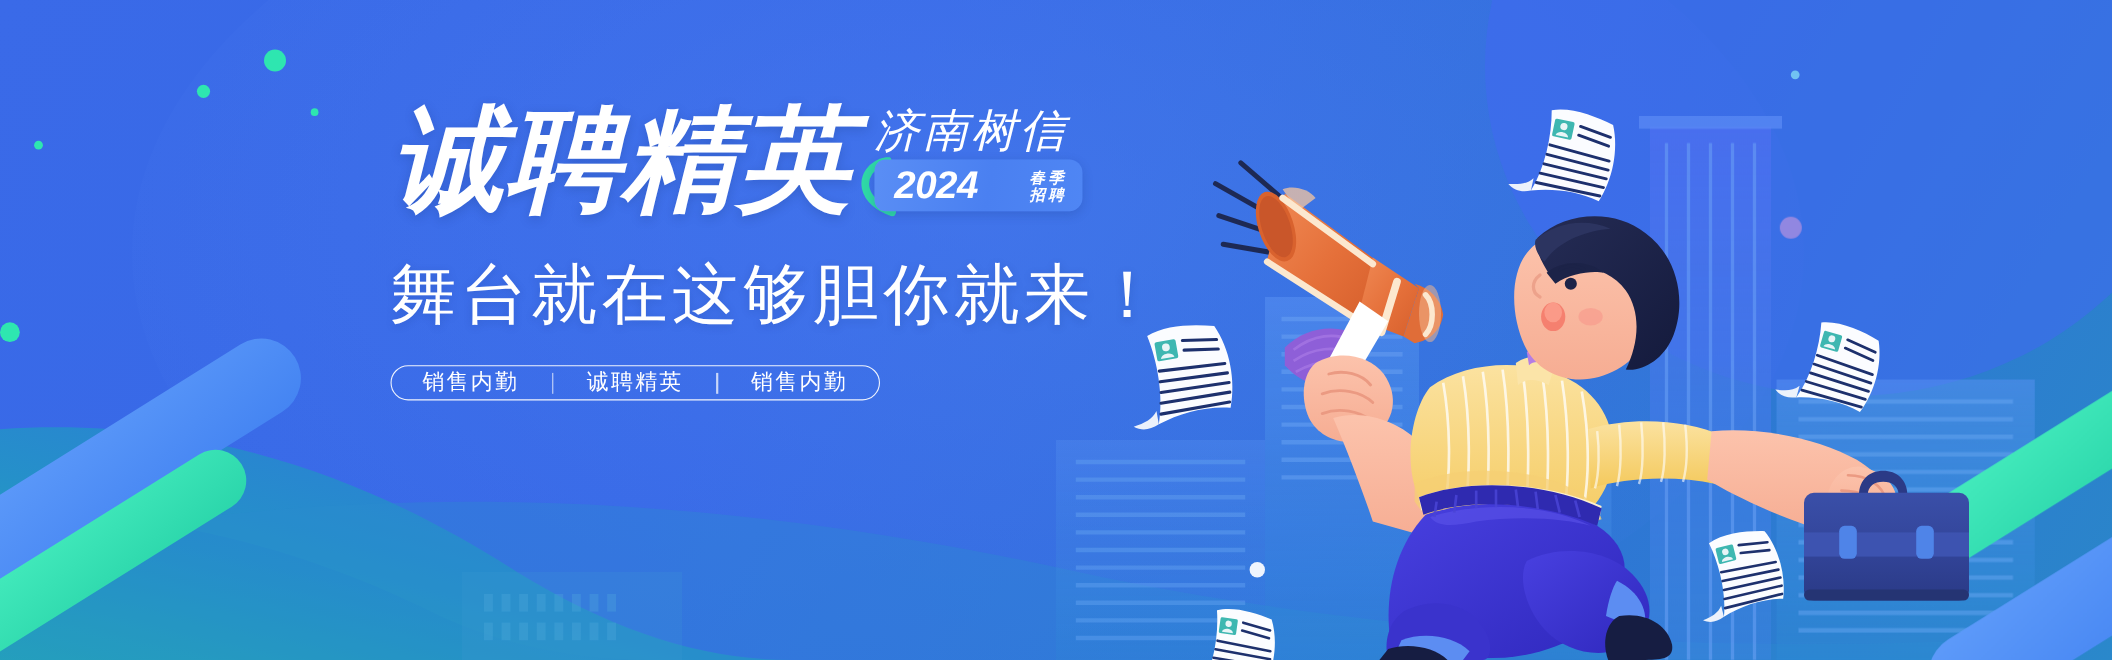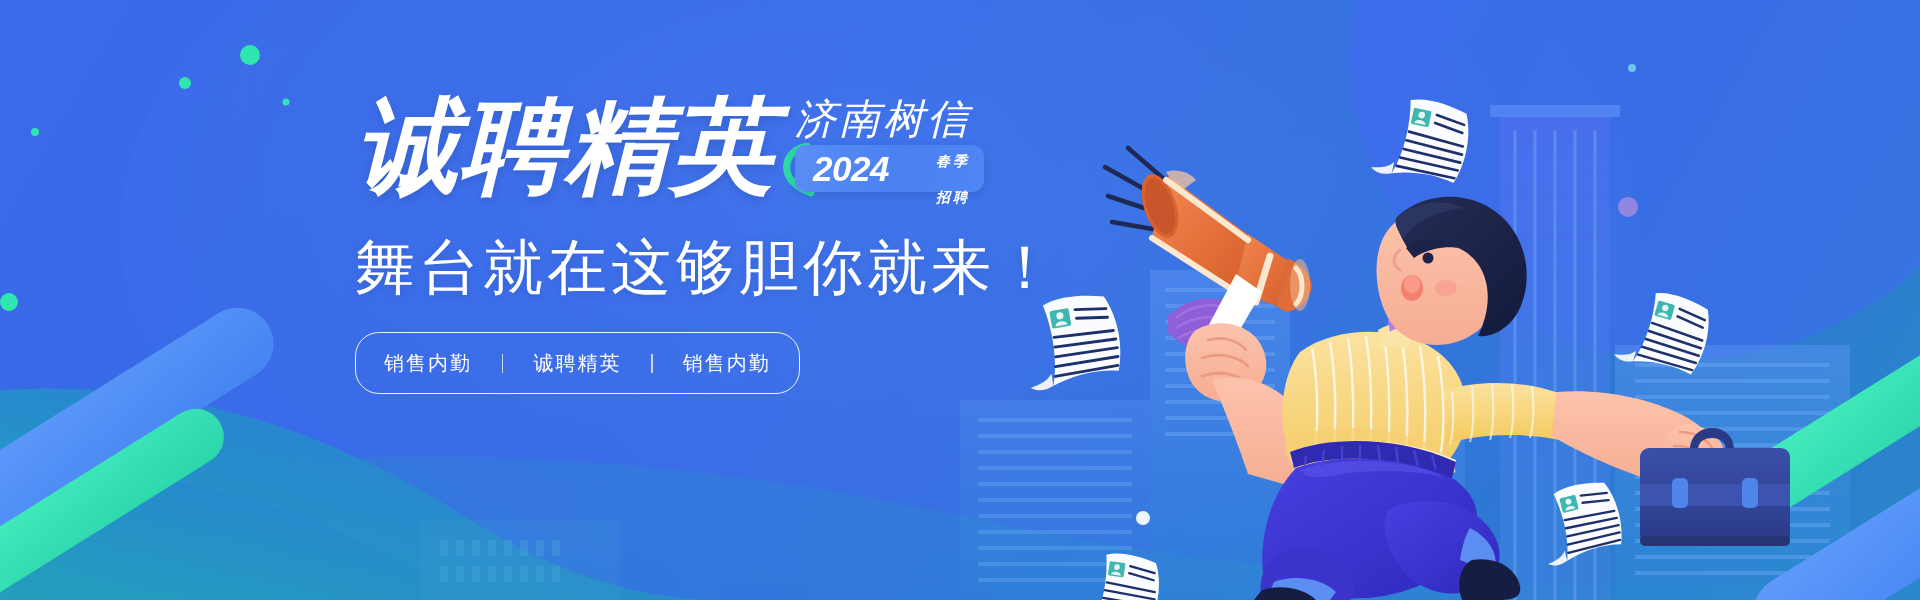--- a/index.html
+++ b/index.html
@@ -91,37 +91,36 @@
     justify-content:center;
     font-style:italic;
     font-weight:bold;
     color:#ffffff;
   }
   .badge-sub span {
     font-size:14px;
     line-height:16px;
     letter-spacing:3px;
     white-space:nowrap;
-    margin-top:20px;
   }
   .subheadline {
     margin-top:22px;
     font-size:60px;
     line-height:72px;
     font-weight:normal;
     color:#ffffff;
     letter-spacing:4px;
     white-space:nowrap;
     text-shadow:0 2px 8px rgba(18,45,110,.18);
   }
   .jobs-pill {
     margin-top:28px;
     display:inline-flex;
     align-items:center;
-    height:62px;
+    height:32px;
     padding:0 28px;
     border:1.6px solid rgba(255,255,255,.92);
     border-radius:24px;
     white-space:nowrap;
   }
   .job-tag {
     font-size:20px;
     line-height:22px;
     color:#ffffff;
     letter-spacing:2px;

